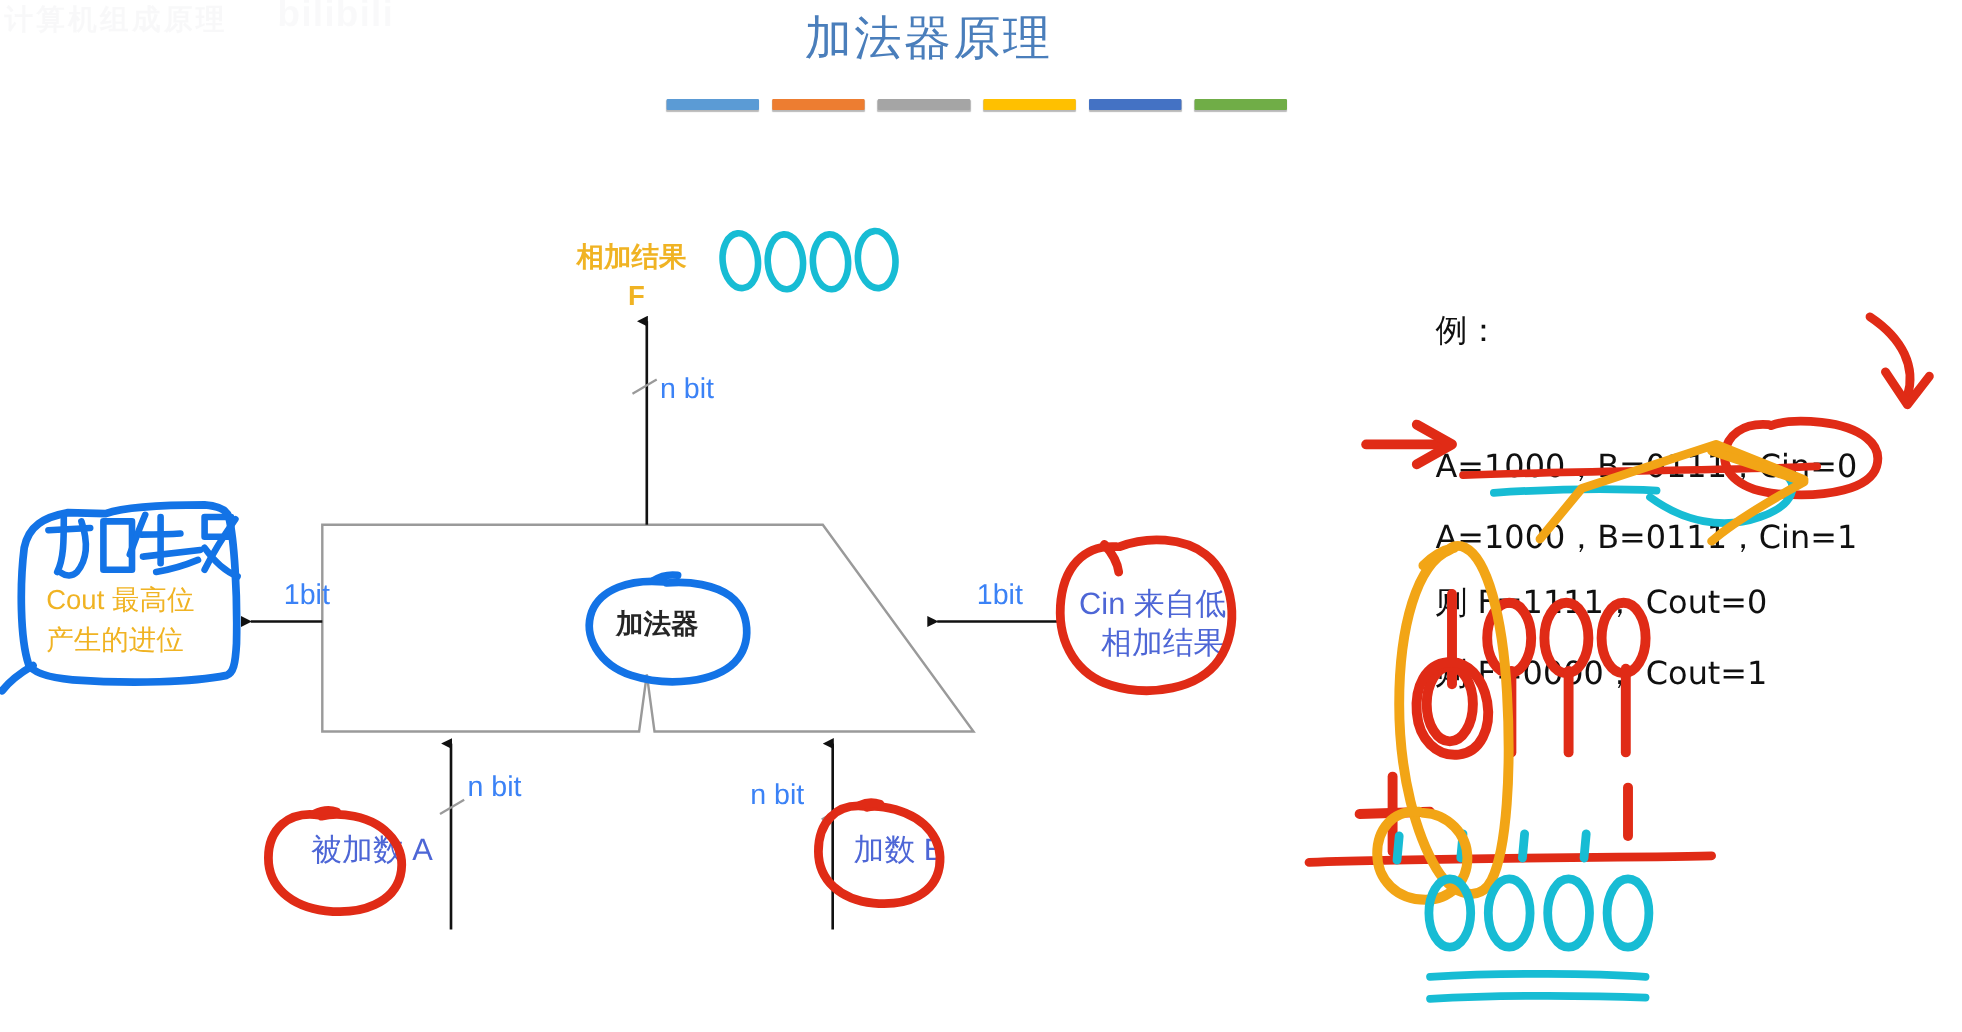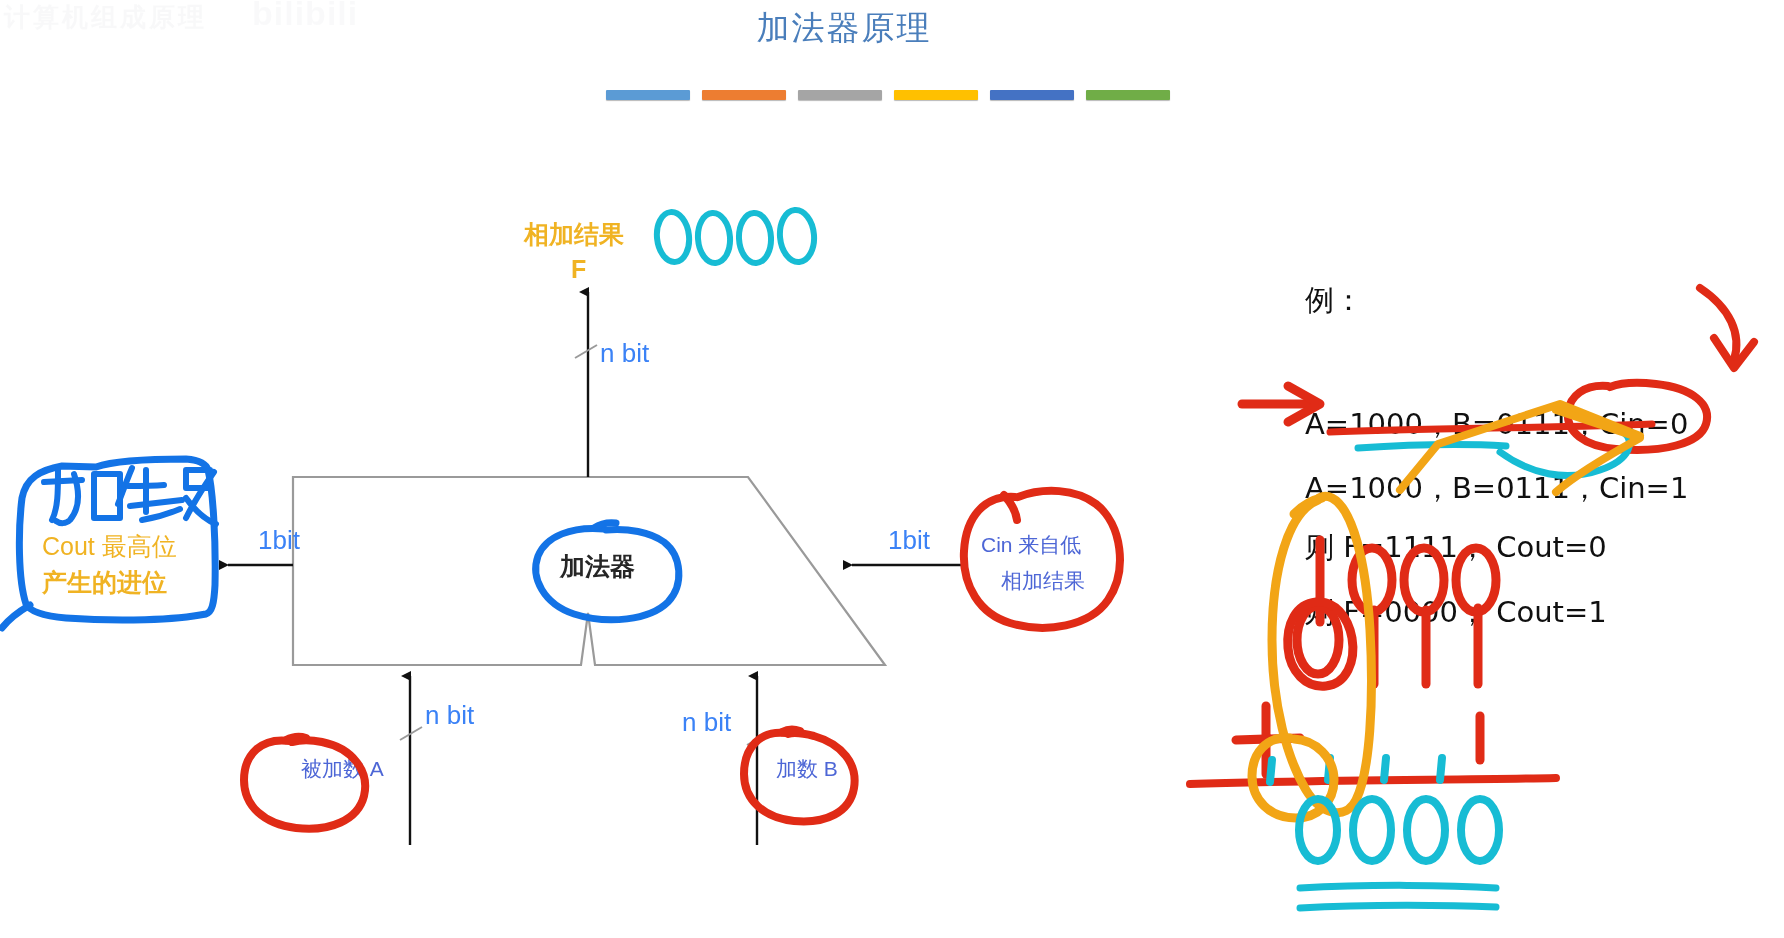--- a/index.html
+++ b/index.html
@@ -33,21 +33,21 @@
     position: absolute; left: 252px; top: 0px;
     font-size: 34px; font-weight: 700; color: #eceef0;
     letter-spacing: 1px; white-space: nowrap;
   }
 
   
   #title {
     position: absolute; left: 0; top: 6px; width: 1688px;
     text-align: center;
     font-family: "DejaVu Serif", "Liberation Serif", serif;
-    font-size: 33px; font-weight: 400;
+    font-size: 43px; font-weight: 400;
     color: #4a7ebb;
     letter-spacing: 2px;
   }
   #title-bars {
     position: absolute; left: 606px; top: 90px;
     display: flex; gap: 12px;
   }
   #title-bars .bar {
     width: 84px; height: 10px; border-radius: 1px;
     box-shadow: 0 1px 1px rgba(0,0,0,0.28);
@@ -56,21 +56,21 @@
   
   #diagram { position: absolute; left: 0; top: 0; width: 1130px; height: 938px; }
   #diagram svg { position: absolute; left: 0; top: 0; }
 
   .lbl {
     position: absolute;
     font-family: "Liberation Sans", "DejaVu Sans", sans-serif;
     white-space: pre;
   }
   .lbl-grey { color: #3b82f6; font-size: 26px; }
-  .lbl-blue { color: #4d66d6; font-size: 21px; line-height: 1.22; }
+  .lbl-blue { color: #4d66d6; font-size: 28px; line-height: 1.22; }
   .lbl-gold { color: #f0b323; font-size: 25px; font-weight: 600; line-height: 1.15; text-align:center;margin-top:12px;}
   .lbl-black { color: #262626; font-size: 25px; font-weight: 600; }
 
   
   #example {
     position: absolute; left: 1305px; top: 198px;
     font-family: "DejaVu Sans", "Liberation Sans", sans-serif;
     font-size: 29px; color: #101010; line-height: 1.42;
     white-space: pre;
   }
@@ -139,29 +139,29 @@
 
     <div class="lbl lbl-gold" style="left:524px; top:208px;">相加结果</div>
     <div class="lbl lbl-gold" style="left:571px; top:243px;">F</div>
 
     <div class="lbl lbl-grey" style="left:600px; top:338px;">n bit</div>
 
     <div class="lbl lbl-grey" style="left:258px; top:525px;">1bit</div>
     <div class="lbl lbl-grey" style="left:888px; top:525px;">1bit</div>
 
     <div class="lbl lbl-gold" style="left:42px; top:520px; font-weight:500;text-align:right;">Cout 最高位</div>
-    <div class="lbl lbl-gold" style="left:42px; top:556px; font-weight:700;">产生的进位</div>
+    <div class="lbl lbl-gold" style="left:42px; top:556px; font-weight:400;">产生的进位</div>
 
     <div class="lbl lbl-blue" style="left:981px; top:532px;">Cin 来自低</div>
     <div class="lbl lbl-blue" style="left:1001px; top:568px;">相加结果</div>
 
     <div class="lbl lbl-grey" style="left:425px; top:700px;">n bit</div>
     <div class="lbl lbl-grey" style="left:682px; top:707px;">n bit</div>
 
-    <div class="lbl lbl-blue" style="left:301px; top:756px;">被加数 A</div>
+    <div class="lbl lbl-blue" style="left:283px; top:756px;">被加数 A</div>
     <div class="lbl lbl-blue" style="left:776px; top:756px;">加数 B</div>
   </div>
 
   <div id="example">
     <span class="ln">例：</span>
     <span class="ln">A=1000，B=0111，Cin=0</span>
     <span class="ln">则 F=1111， Cout=0</span>
   </div>
 
   <div id="example-2">

